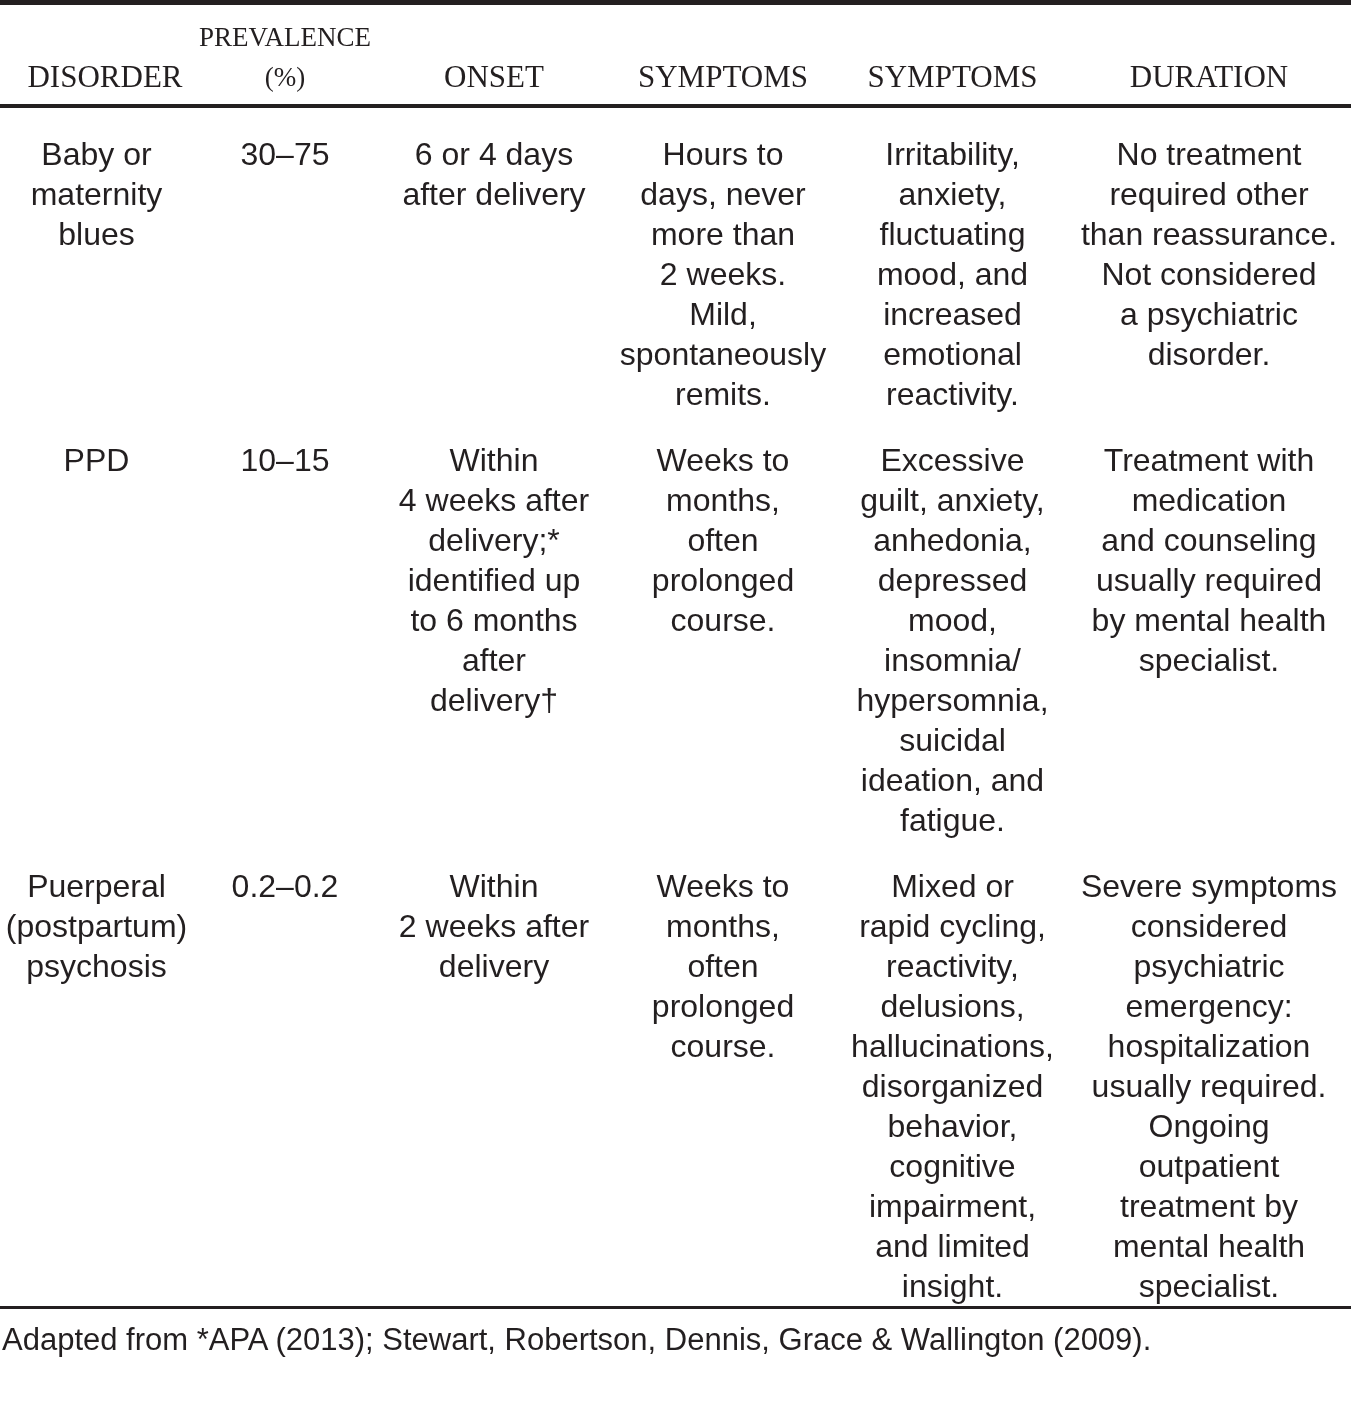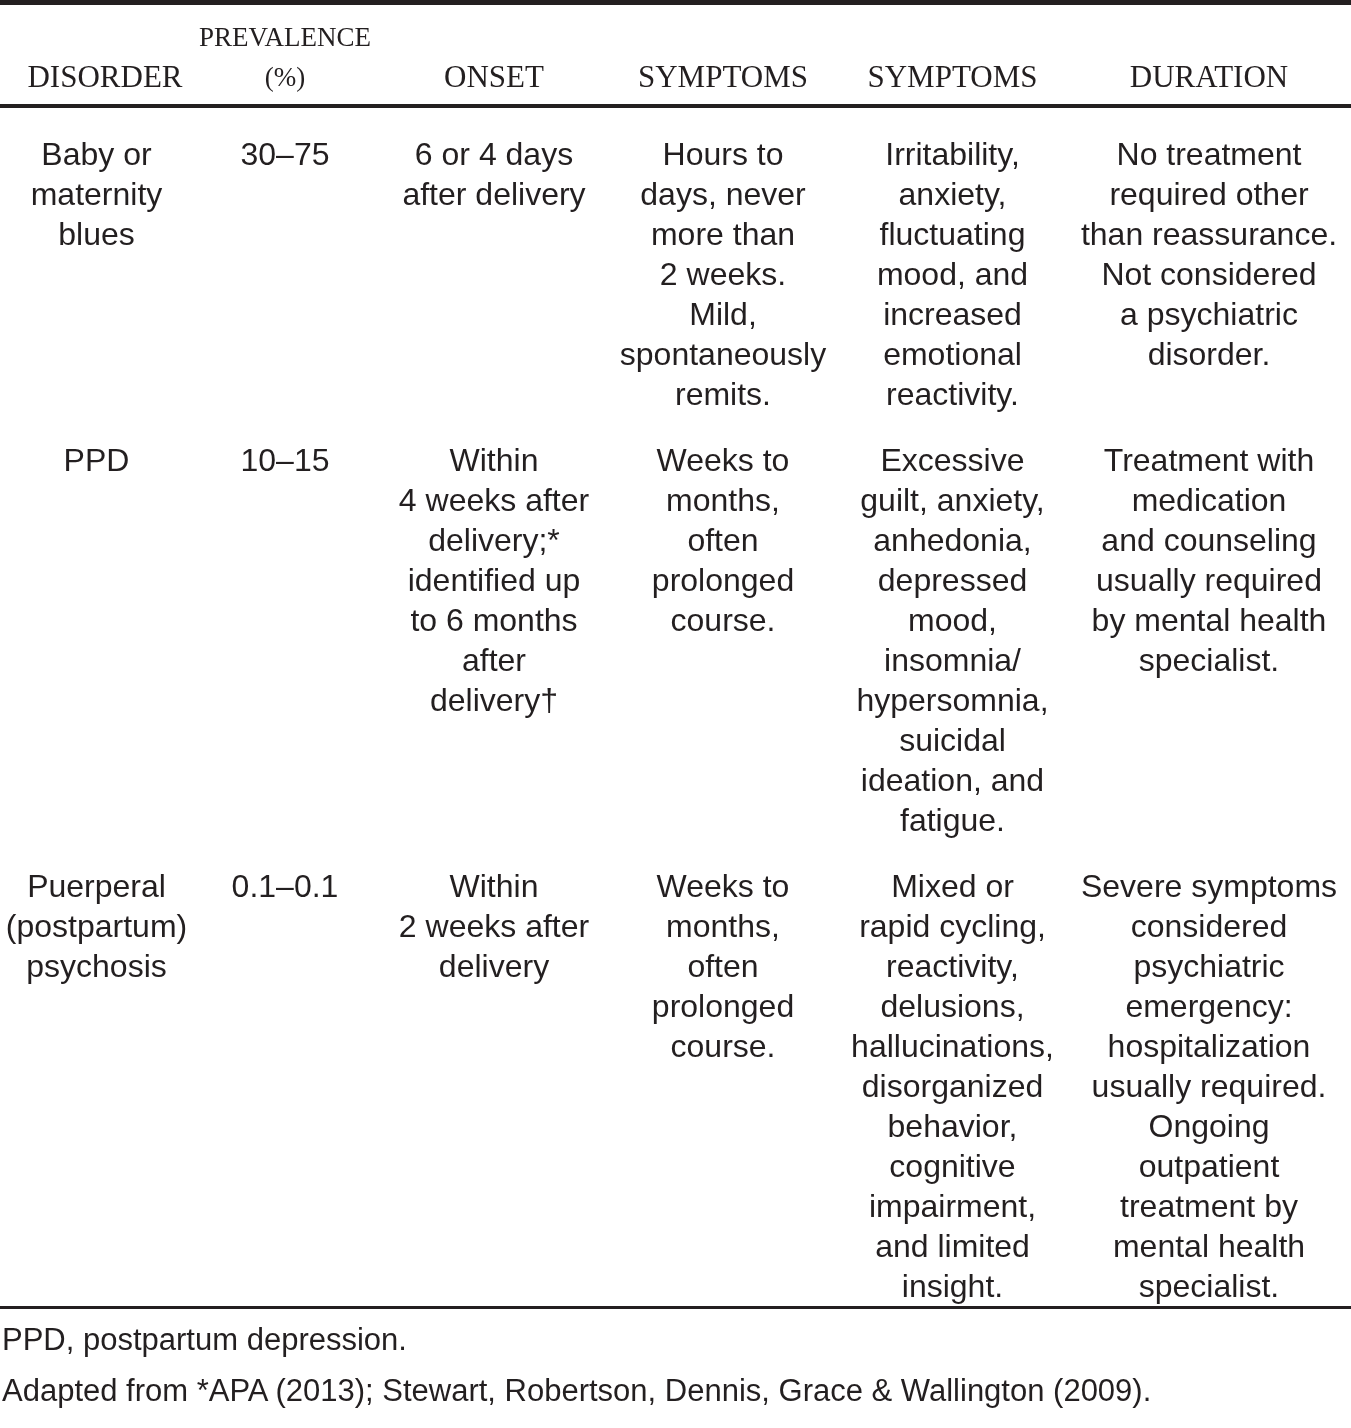--- a/index.html
+++ b/index.html
@@ -155,21 +155,21 @@
 medication
 and counseling
 usually required
 by mental health
 specialist.</td>
       </tr>
       <tr class="last">
         <td class="first">Puerperal
 (postpartum)
 psychosis</td>
-        <td>0.1–0.1</td>
+        <td>0.2–0.2</td>
         <td>Within
 2 weeks after
 delivery</td>
         <td>Weeks to
 months,
 often
 prolonged
 course.</td>
         <td>Mixed or
 rapid cycling,
@@ -191,17 +191,16 @@
 Ongoing
 outpatient
 treatment by
 mental health
 specialist.</td>
       </tr>
     </tbody>
   </table>
 
   <div class="footnotes">
-    <div class="footnote">PPD, postpartum depression.</div>
     <div class="footnote">Adapted from *APA (2013); Stewart, Robertson, Dennis, Grace &amp; Wallington (2009).</div>
   </div>
 
 </div>
 
 </body></html>

